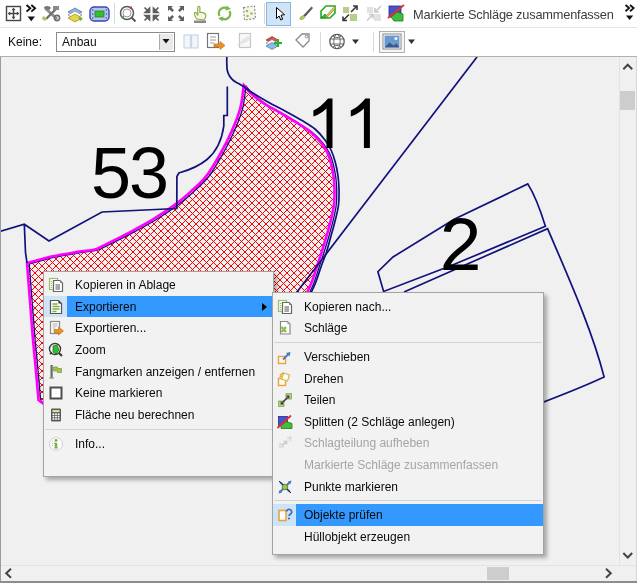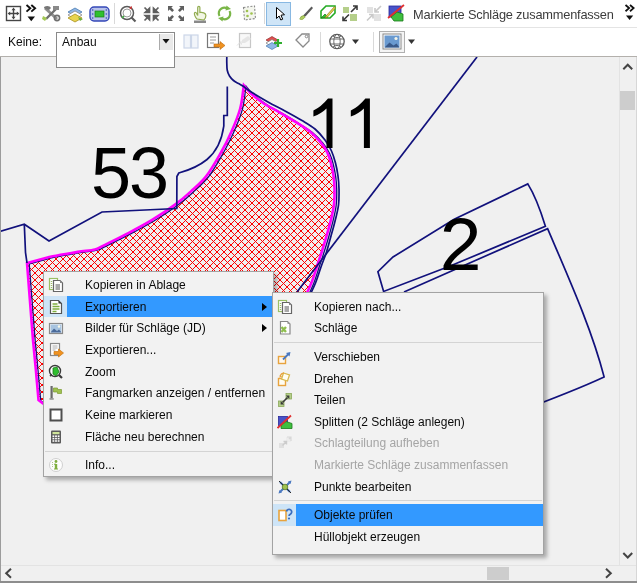--- a/index.html
+++ b/index.html
@@ -3,21 +3,21 @@
 *{margin:0;padding:0;box-sizing:border-box}
 html,body{width:637px;height:583px;overflow:hidden;background:#f0f0f0;
 font-family:"Liberation Sans",sans-serif;}
 #page{position:absolute;left:0;top:0;width:637px;height:583px;overflow:hidden}
 #toolbar{position:absolute;left:0;top:0;width:637px;height:57px;background:#fff;
 border-bottom:1px solid #b3b0ac}
 #r1sep{position:absolute;left:0;top:27px;width:637px;height:1px;background:#e4e4e4}
 .abs{position:absolute}
 #ttl{position:absolute;left:413px;top:6.5px;font-size:12.8px;color:#3c3c3c;letter-spacing:-0.2px}
 #ebl{position:absolute;left:8px;top:35px;font-size:12px;color:#101010}
-#combo{position:absolute;left:56px;top:32px;width:119px;height:36px;background:#fff;
+#combo{position:absolute;left:56px;top:32px;width:119px;height:20px;background:#fff;
 border:1px solid #8a8a8a;font-size:12px;color:#101010;line-height:18px;padding-left:5px}
 #combobtn{position:absolute;right:1px;top:1px;width:14px;height:16px;background:#e9e9e9;
 border-left:1px solid #ababab}
 
 #vsb{position:absolute;left:619px;top:57px;width:18px;height:508px;background:#f0f0f0;
 border-left:1px solid #e3e3e3}
 #vthumb{position:absolute;left:619.5px;top:91px;width:15px;height:19px;background:#cdcdcd}
 #hsb{position:absolute;left:0px;top:565px;width:637px;height:16px;background:#f0f0f0;
 border-top:1px solid #e3e3e3}
 #hthumb{position:absolute;left:487px;top:567px;width:22px;height:13px;background:#cdcdcd}
@@ -25,21 +25,21 @@
 #lborder{position:absolute;left:0;top:57px;width:1px;height:524px;background:#9c9c9c}
 #rborder{position:absolute;left:636px;top:57px;width:1px;height:524px;background:#d7d7d7}
 
 .menu{position:absolute;background:#f2f2f2;border:1px solid #a3a3a3;
 box-shadow:3px 3px 4px rgba(0,0,0,0.3);font-size:12px;color:#0a0a0a}
 #menu1{left:43px;top:271px;width:231px;height:206px;padding-top:2px}
 #menu2{left:272px;top:292px;width:272px;padding-top:3px;padding-bottom:6px}
 .mi{position:relative;height:21.7px;display:flex;align-items:center;white-space:nowrap}
 #menu2 .mi{height:21.6px}
 .ic{width:23px;height:100%;flex:0 0 23px;display:flex;align-items:center;justify-content:center}
-.tx{margin-left:18px}
+.tx{margin-left:8px}
 .mi.sel{background:#3399ff}
 .mi.sel .ic{background:#cde4f7}
 .mi.dis{color:#a5a5a5}
 .msep{height:1px;background:#d4d4d4;margin:3px 1px}
 .sub{position:absolute;right:6px;top:7px;width:0;height:0;
 border-left:5px solid #000;border-top:4px solid transparent;border-bottom:4px solid transparent}
 svg{display:block}
 </style></head>
 <body>
 <div id="page">
@@ -319,32 +319,20 @@
             <path d="M10.5,1.5 v3 h3z" fill="#333"></path>
             <path d="M4.5,5 h5 M4.5,7.5 h7 M4.5,10 h7 M4.5,12.5 h4" stroke="#7fae3f" stroke-width="1.3"></path>
           </svg>
         </span>
         <span class="tx">Exportieren</span>
         <span class="sub"></span>
       </div>
  <div class="mi">
         <span class="ic">
           <svg width="16" height="16" viewBox="0 0 16 16">
-            <rect x="1.5" y="3.5" width="13" height="10" fill="#fff" stroke="#8a8a8a" stroke-width="1.2"></rect>
-            <rect x="2.5" y="4.5" width="11" height="8" fill="#a8c4e0"></rect>
-            <path d="M2.5,12.5 l3.5,-4 3,2.5 2,-1.5 2.5,3z" fill="#4a6a9a"></path>
-            <circle cx="11" cy="6.5" r="1.2" fill="#f8f8e8"></circle>
-          </svg>
-        </span>
-        <span class="tx">Bilder für Schläge (JD)</span>
-        <span class="sub"></span>
-      </div>
- <div class="mi">
-        <span class="ic">
-          <svg width="16" height="16" viewBox="0 0 16 16">
             <rect x="2.5" y="1.5" width="9" height="12" fill="#fff" stroke="#888" stroke-width="1.2"></rect>
             <path d="M4.5,4 h5 M4.5,6 h5 M4.5,8 h3" stroke="#aaa" stroke-width="1"></path>
             <path d="M6,9.5 h4.5 v-2.5 l5,4 -5,4 v-2.5 h-4.5z" fill="#f09220" stroke="#c87610" stroke-width="0.7"></path>
           </svg>
         </span>
         <span class="tx">Exportieren...</span>
       </div>
  <div class="mi">
         <span class="ic">
           <svg width="16" height="16" viewBox="0 0 16 16">
@@ -493,21 +481,21 @@
       </div>
  <div class="mi">
         <span class="ic">
           <svg width="16" height="16" viewBox="0 0 16 16">
             <path d="M3,13 L13,3 M3,3 L13,13" stroke="#4a78c0" stroke-width="2"></path>
             <path d="M1.5,14.5 l1,-3.5 2.5,2.5z M14.5,1.5 l-3.5,1 2.5,2.5z" fill="#4a78c0"></path>
             <path d="M14,14 L2,2" stroke="#2a2a2a" stroke-width="1"></path>
             <circle cx="8" cy="8" r="2.8" fill="#9fc24f" stroke="#5a7a2a" stroke-width="0.8"></circle>
           </svg>
         </span>
-        <span class="tx">Punkte bearbeiten</span>
+        <span class="tx">Punkte markieren</span>
       </div>
  <div class="msep"></div>
  <div class="mi sel">
         <span class="ic">
           <svg width="16" height="16" viewBox="0 0 16 16">
             <rect x="2" y="3.5" width="7" height="10" fill="#fff" stroke="#e8a33d" stroke-width="1.6"></rect>
             <path d="M9.5,4.5 a2.6,2.6 0 1 1 3.6,2.8 c-0.8,0.3 -1,0.8 -1,1.6" stroke="#3a6ec0" stroke-width="1.8" fill="none"></path>
             <circle cx="12" cy="11.5" r="1.1" fill="#3a6ec0"></circle>
           </svg>
         </span>

